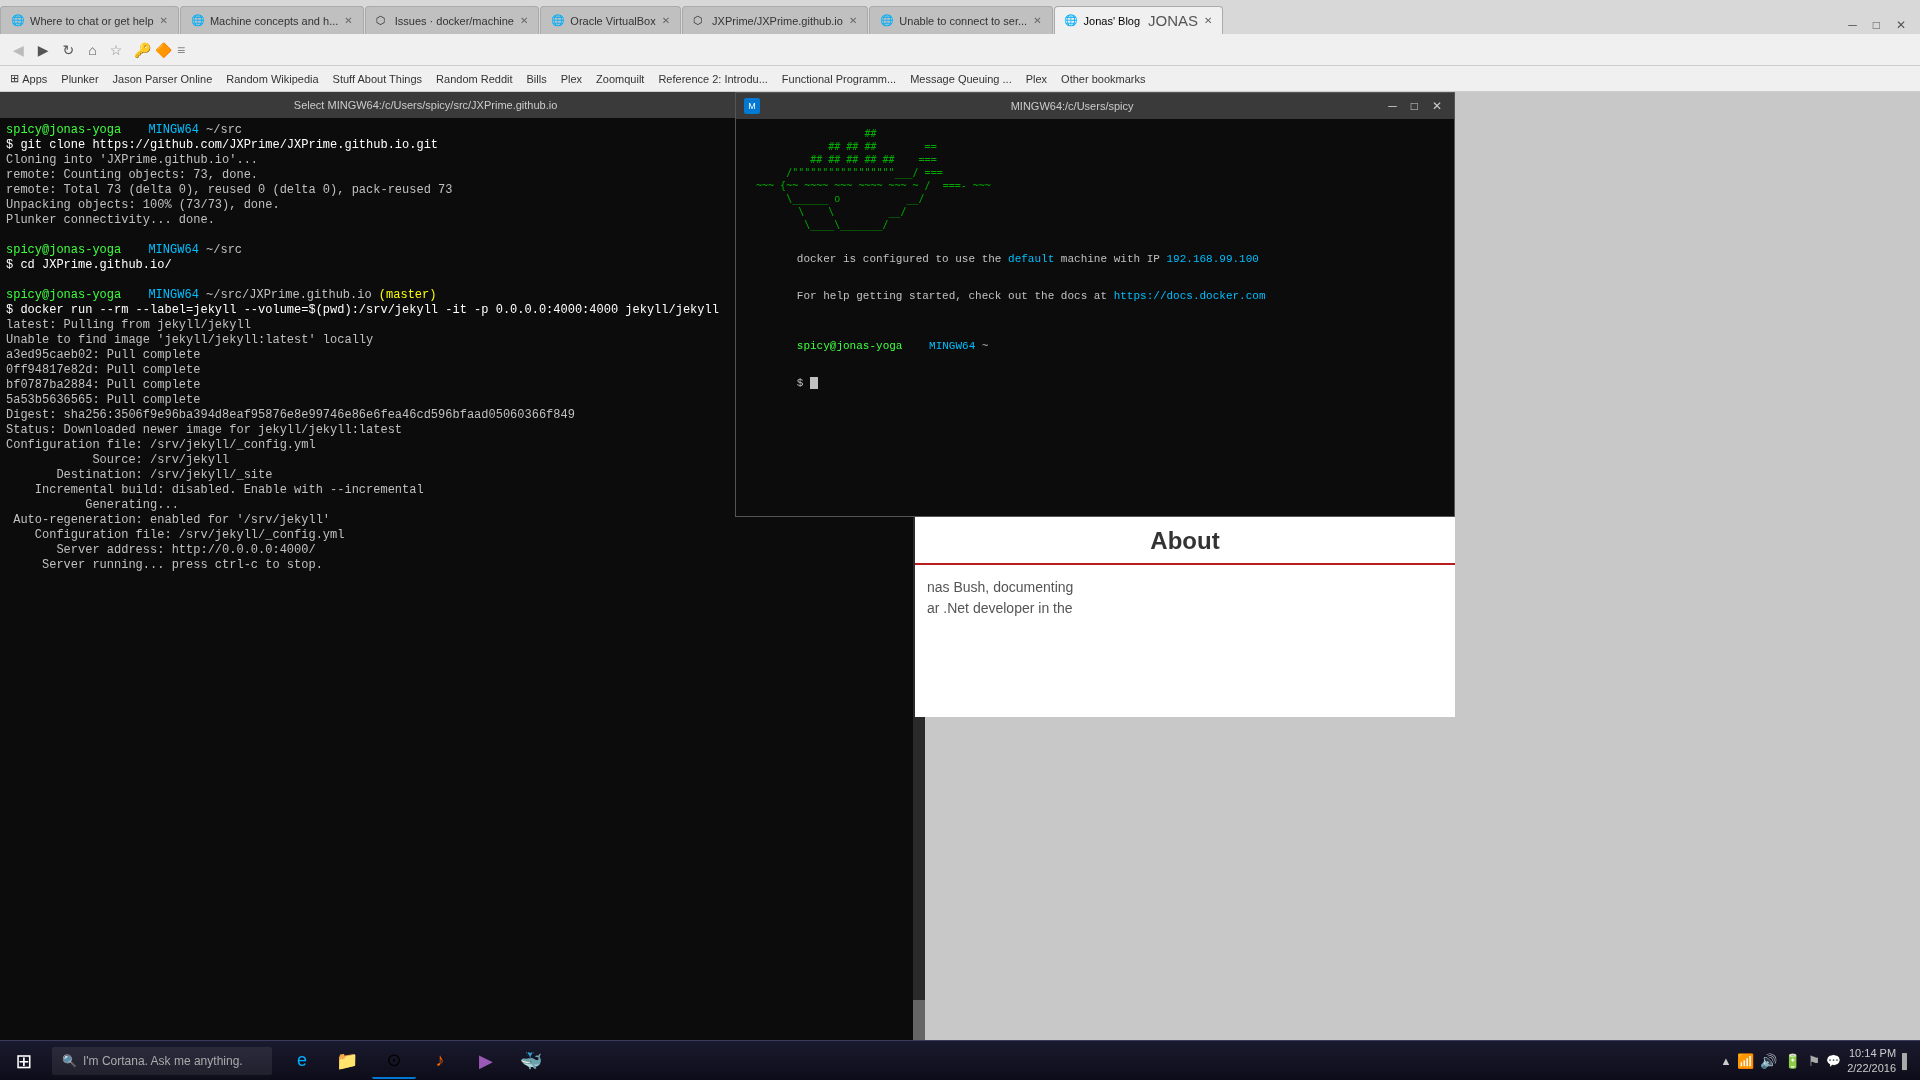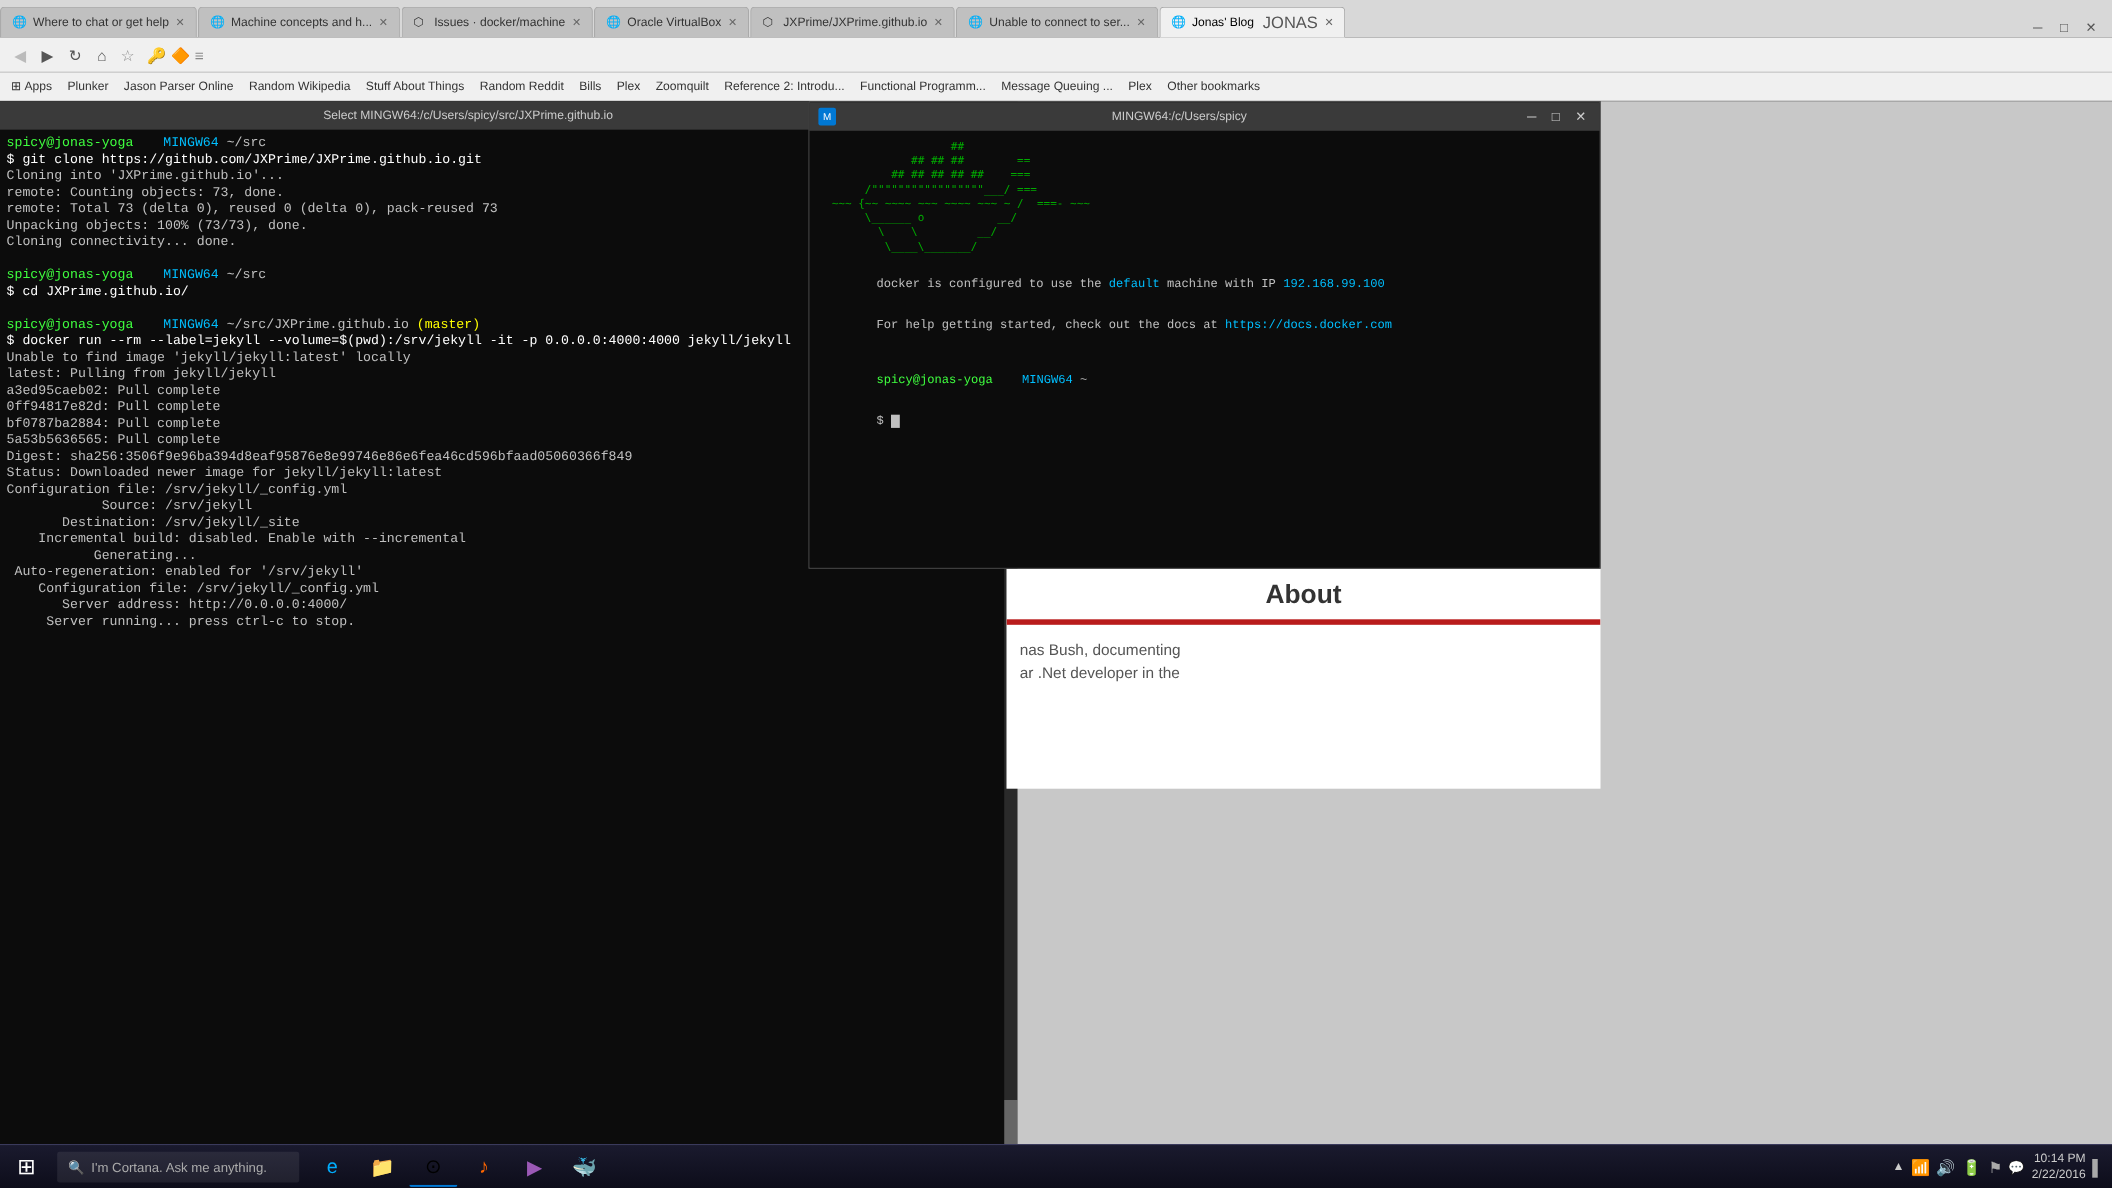--- a/index.html
+++ b/index.html
@@ -188,21 +188,21 @@
       height: 200px;
       background: #fff;
       overflow: hidden;
     }
     .blog-about-header {
       text-align: center;
       font-size: 24px;
       font-weight: bold;
       color: #333;
       padding: 10px 0 8px 0;
-      border-bottom: 5px solid #b91c1c;
+      border-bottom: 2px solid #b91c1c;
     }
     .blog-text {
       padding: 12px;
       font-size: 14px;
       color: #555;
       line-height: 1.5;
     }
 
     
     .taskbar {
@@ -429,29 +429,29 @@
           <span class="terminal-ctrl-btn">✕</span>
         </div>
       </div>
       <div class="terminal-body">
         <div class="t-line"><span class="t-prompt">spicy@jonas-yoga</span><span class="t-path"> MINGW64</span><span class="t-output"> ~/src</span></div>
         <div class="t-line"><span class="t-command">$ git clone https://github.com/JXPrime/JXPrime.github.io.git</span></div>
         <div class="t-line"><span class="t-output">Cloning into 'JXPrime.github.io'...</span></div>
         <div class="t-line"><span class="t-output">remote: Counting objects: 73, done.</span></div>
         <div class="t-line"><span class="t-output">remote: Total 73 (delta 0), reused 0 (delta 0), pack-reused 73</span></div>
         <div class="t-line"><span class="t-output">Unpacking objects: 100% (73/73), done.</span></div>
-        <div class="t-line"><span class="t-output">Cloning connectivity... done.</span></div>
+        <div class="t-line"><span class="t-output">Plunker connectivity... done.</span></div>
         <div class="t-line">&nbsp;</div>
         <div class="t-line"><span class="t-prompt">spicy@jonas-yoga</span><span class="t-path"> MINGW64</span><span class="t-output"> ~/src</span></div>
         <div class="t-line"><span class="t-command">$ cd JXPrime.github.io/</span></div>
         <div class="t-line">&nbsp;</div>
         <div class="t-line"><span class="t-prompt">spicy@jonas-yoga</span><span class="t-path"> MINGW64</span><span class="t-output"> ~/src/JXPrime.github.io </span><span style="color:#ffff00">(master)</span></div>
         <div class="t-line"><span class="t-command">$ docker run --rm --label=jekyll --volume=$(pwd):/srv/jekyll -it -p 0.0.0.0:4000:4000 jekyll/jekyll</span></div>
+        <div class="t-line"><span class="t-output">latest: Pulling from jekyll/jekyll</span></div>
         <div class="t-line"><span class="t-output">Unable to find image 'jekyll/jekyll:latest' locally</span></div>
-        <div class="t-line"><span class="t-output">latest: Pulling from jekyll/jekyll</span></div>
         <div class="t-line"><span class="t-output">a3ed95caeb02: Pull complete</span></div>
         <div class="t-line"><span class="t-output">0ff94817e82d: Pull complete</span></div>
         <div class="t-line"><span class="t-output">bf0787ba2884: Pull complete</span></div>
         <div class="t-line"><span class="t-output">5a53b5636565: Pull complete</span></div>
         <div class="t-line"><span class="t-output">Digest: sha256:3506f9e96ba394d8eaf95876e8e99746e86e6fea46cd596bfaad05060366f849</span></div>
         <div class="t-line"><span class="t-output">Status: Downloaded newer image for jekyll/jekyll:latest</span></div>
         <div class="t-line"><span class="t-output">Configuration file: /srv/jekyll/_config.yml</span></div>
         <div class="t-line"><span class="t-output">&nbsp;&nbsp;&nbsp;&nbsp;&nbsp;&nbsp;&nbsp;&nbsp;&nbsp;&nbsp;&nbsp;&nbsp;Source: /srv/jekyll</span></div>
         <div class="t-line"><span class="t-output">&nbsp;&nbsp;&nbsp;&nbsp;&nbsp;&nbsp; Destination: /srv/jekyll/_site</span></div>
         <div class="t-line"><span class="t-output">&nbsp;&nbsp;&nbsp;&nbsp;Incremental build: disabled. Enable with --incremental</span></div>

